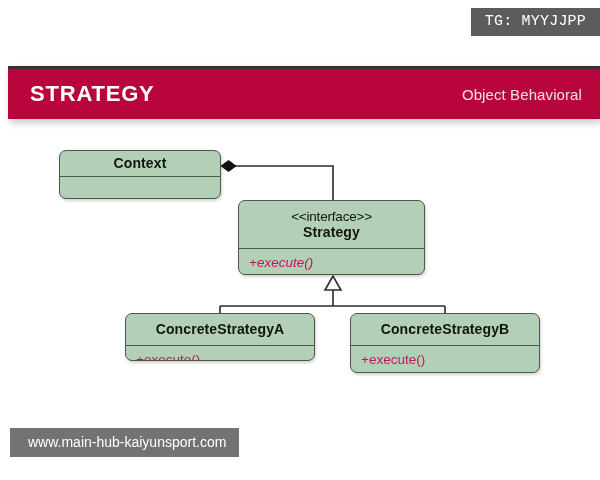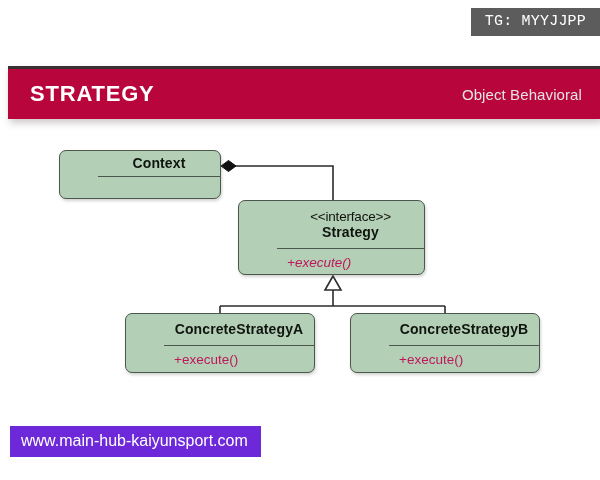--- a/index.html
+++ b/index.html
@@ -88,21 +88,20 @@
 
   
   .uml-box {
     position: absolute;
     background: #b3cfb5;
     border: 1.4px solid #4b564c;
     border-radius: 7px;
     box-sizing: border-box;
     box-shadow: 1px 2px 3px rgba(90,100,90,0.28);
     overflow: hidden;
-    padding-left: 38px;
   }
   .uml-head {
     display: flex;
     flex-direction: column;
     align-items: center;
     justify-content: center;
     text-align: center;
     color: #10140f;
     box-sizing: border-box;
   }
@@ -137,37 +136,37 @@
 
   
   #box-context      { left: 59px;  top: 24px;  width: 162px; height: 49px; }
   #box-context .uml-head { height: 25px; }
   #box-context .uml-body { height: 21px; }
 
   #box-strategy     { left: 238px; top: 74px;  width: 187px; height: 75px; }
   #box-strategy .uml-head { height: 47px; }
   #box-strategy .uml-body { height: 26px; }
 
-  #box-concrete-a   { left: 125px; top: 187px; width: 190px; height: 60px; }
+  #box-concrete-a   { left: 125px; top: 187px; width: 190px; height: 48px; }
   #box-concrete-a .uml-head { height: 31px; }
   #box-concrete-a .uml-body { height: 27px; }
 
   #box-concrete-b   { left: 350px; top: 187px; width: 190px; height: 60px; }
   #box-concrete-b .uml-head { height: 31px; }
   #box-concrete-b .uml-body { height: 27px; }
 
   
   .footer-badge {
     position: absolute;
     left: 10px;
     bottom: 23px;
-    background: #6d28d9;
+    background: #737373;
     color: #ffffff;
-    font-size: 16px;
-    padding: 6px 13px 7px 11px;
+    font-size: 14px;
+    padding: 6px 13px 7px 18px;
     line-height: 1.15;
     white-space: nowrap;
   }
 </style>
 </head>
 <body>
 
 <div id="page">
 
   <div class="tg-badge">TG: MYYJJPP</div>

